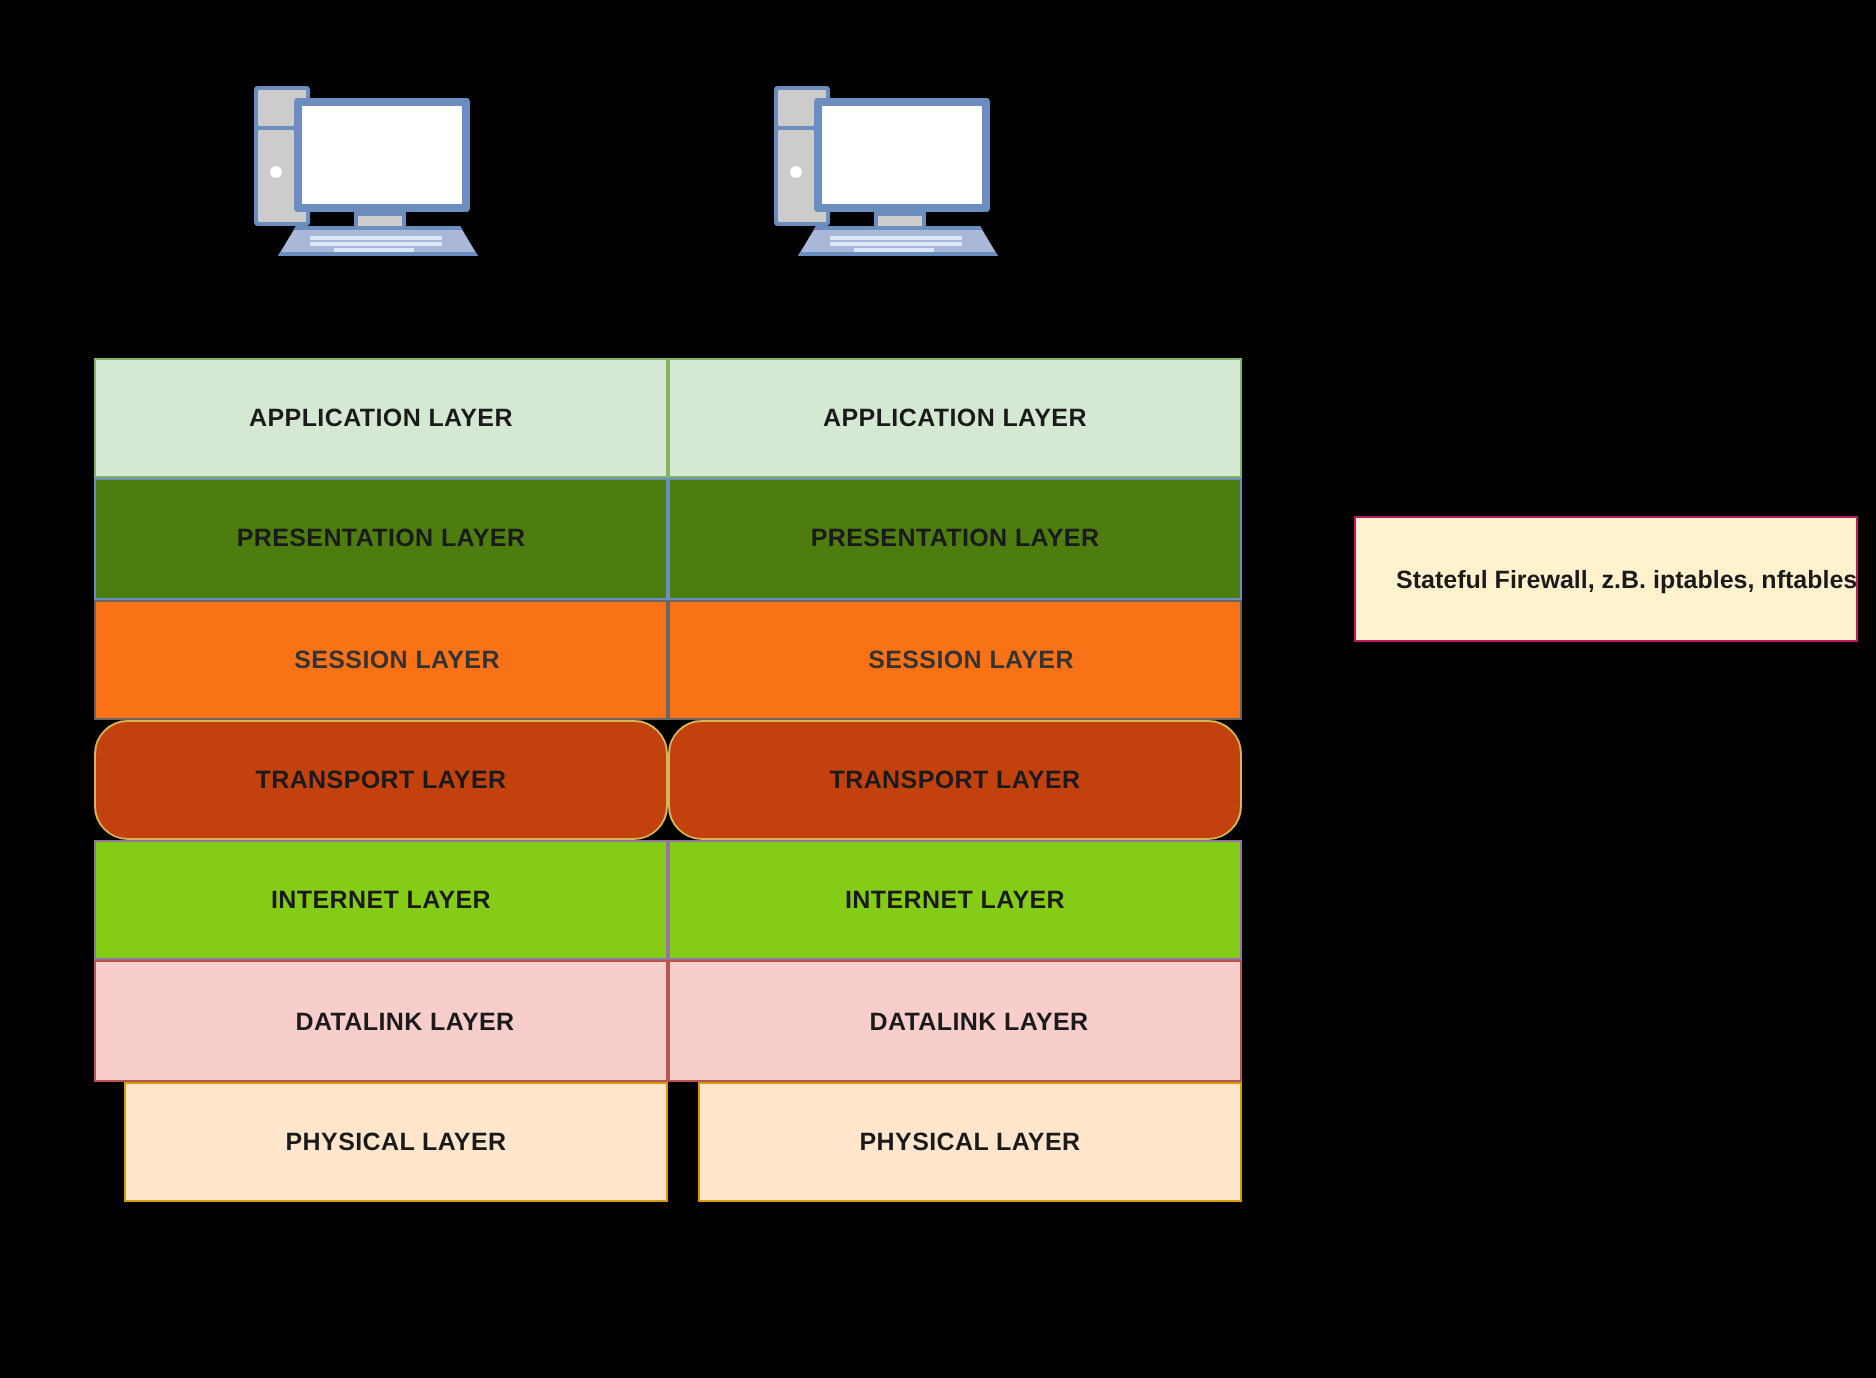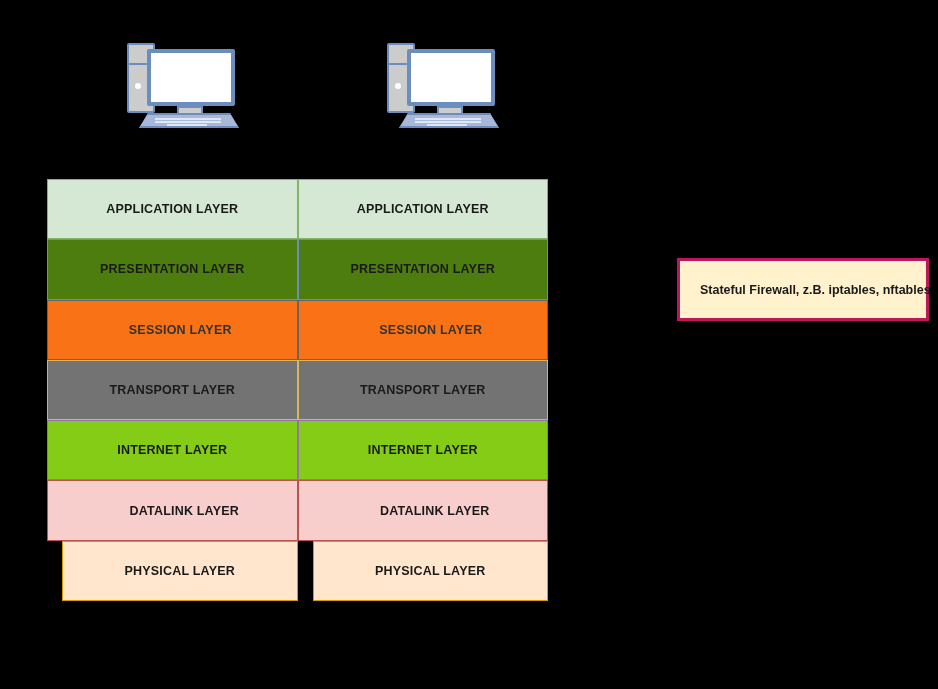--- a/index.html
+++ b/index.html
@@ -94,21 +94,21 @@
   }
   .key-row.r1 { top: 3px; }
   .key-row.r2 { top: 6px; }
   .key-row.r3 { top: 9px; width: 40px; left: 26px; }
 
   
   #layer-table {
     position: absolute;
     left: 47px;
     top: 179px;
-    width: 501px;
+    width: 574px;
     height: 422px;
     display: flex;
     flex-direction: column;
   }
   .layer-row {
     flex: 1 1 0;
     display: flex;
   }
   .layer-cell {
     flex: 1 1 0;
@@ -119,34 +119,34 @@
     font-weight: bold;
     letter-spacing: 0.2px;
     color: #1a1a1a;
     box-sizing: border-box;
     border-style: solid;
     border-width: 1px;
   }
   .layer-row.application .layer-cell { background: #d5e8d4; border-color: #82b366; }
   .layer-row.presentation .layer-cell { background: #4d7c0f; border-color: #6c8ebf; }
   .layer-row.session .layer-cell      { background: #f97316; border-color: #666666; color: #333333; padding-left: 16px; }
-  .layer-row.transport .layer-cell    { background: #737373; border-color: #d6b656; }
+  .layer-row.transport .layer-cell    { background: #c2410c; border-color: #d6b656; border-radius: 17px; }
   .layer-row.internet .layer-cell     { background: #84cc16; border-color: #9673a6; }
   .layer-row.datalink .layer-cell     { background: #f8cecc; border-color: #b85450; padding-left: 24px; }
   .layer-row.physical .layer-cell     { background: #ffe6cc; border-color: #d79b00; margin-left: 15px; }
 
   
   #firewall-callout {
     position: absolute;
     left: 677px;
     top: 258px;
     width: 252px;
     height: 63px;
     background: #fff2cc;
-    border: 3px solid #be185d;
+    border: 1px solid #be185d;
     box-sizing: border-box;
     display: flex;
     align-items: center;
   }
   #firewall-callout .callout-text {
     padding-left: 20px;
     font-size: 12.5px;
     font-weight: bold;
     color: #1a1a1a;
     white-space: nowrap;

